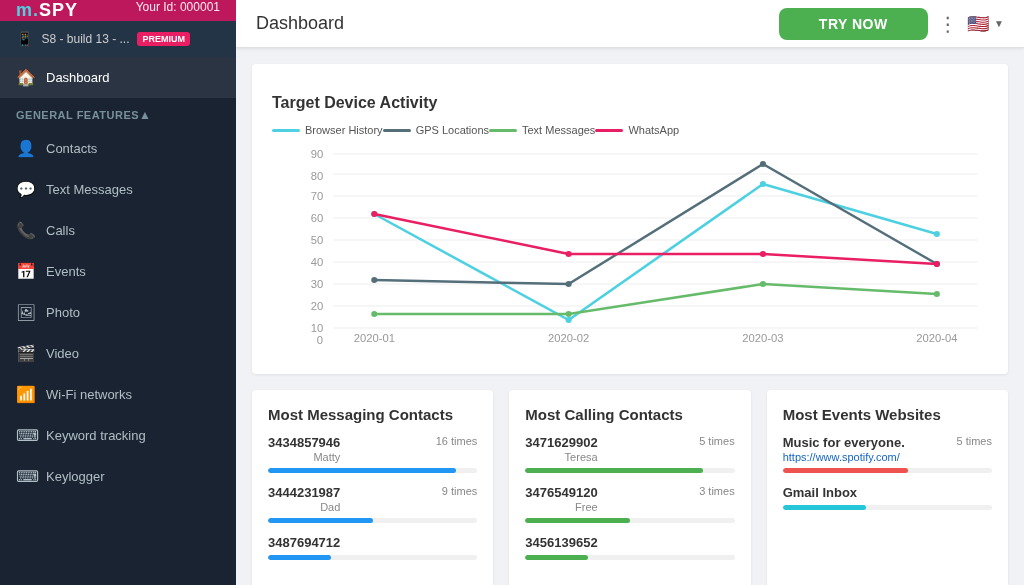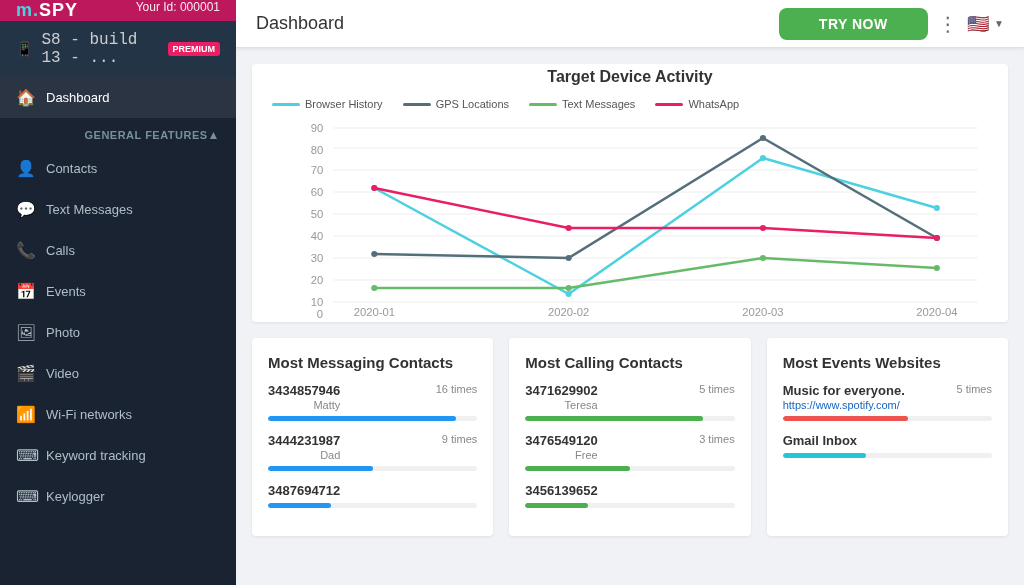--- a/index.html
+++ b/index.html
@@ -35,21 +35,21 @@
       opacity: 0.9;
     }
     .device-bar {
       background: #243447;
       padding: 10px 16px;
       display: flex;
       align-items: center;
       gap: 8px;
     }
     .device-icon { color: #aaa; font-size: 14px; }
-    .device-name { font-size: 16px; color: #ccc; font-family: Liberation Mono, monospace; }
+    .device-name { font-size: 12px; color: #ccc; }
     .premium-badge {
       background: #e91e63;
       color: #fff;
       font-size: 9px;
       font-weight: 700;
       padding: 2px 5px;
       border-radius: 3px;
       text-transform: uppercase;
     }
     .sidebar-nav { flex: 1; overflow-y: auto; padding-bottom: 10px; }
@@ -61,21 +61,21 @@
       color: #b0bec5;
       font-size: 13px;
       gap: 10px;
       transition: background 0.15s;
     }
     .nav-item.active { color: #fff; background: rgba(255,255,255,0.08); }
     .nav-item .nav-icon { font-size: 16px; width: 20px; text-align: center; }
     .nav-section-header {
       display: flex;
       align-items: center;
-      justify-content: flex-end;
+      justify-content: flex-start;
       padding: 10px 16px 6px;
       color: #78909c;
       font-size: 11px;
       font-weight: 600;
       text-transform: uppercase;
       letter-spacing: 0.5px;
     }
     .nav-section-header .chevron { font-size: 12px; }
 
     
@@ -120,29 +120,27 @@
       padding: 16px;
       display: flex;
       flex-direction: column;
       gap: 16px;
     }
 
     
     .chart-card {
       background: #fff;
       border-radius: 4px;
-      padding: 4px 20px;
+      padding: 30px 20px;
       box-shadow: 0 1px 3px rgba(0,0,0,0.08);
-      text-align: center;
     }
     .chart-title { font-size: 16px; font-weight: 600; color: #333; margin-bottom: 12px; }
     .chart-legend {
       display: flex;
       align-items: center;
-      gap: 20px;
       margin-bottom: 8px;
       flex-wrap: wrap;
     }
     .legend-item { display: flex; align-items: center; gap: 5px; font-size: 11px; color: #555; }
     .legend-dot { width: 28px; height: 3px; border-radius: 2px; }
 
     .chart-container {
       position: relative;
       height: 200px;
       width: 100%;

